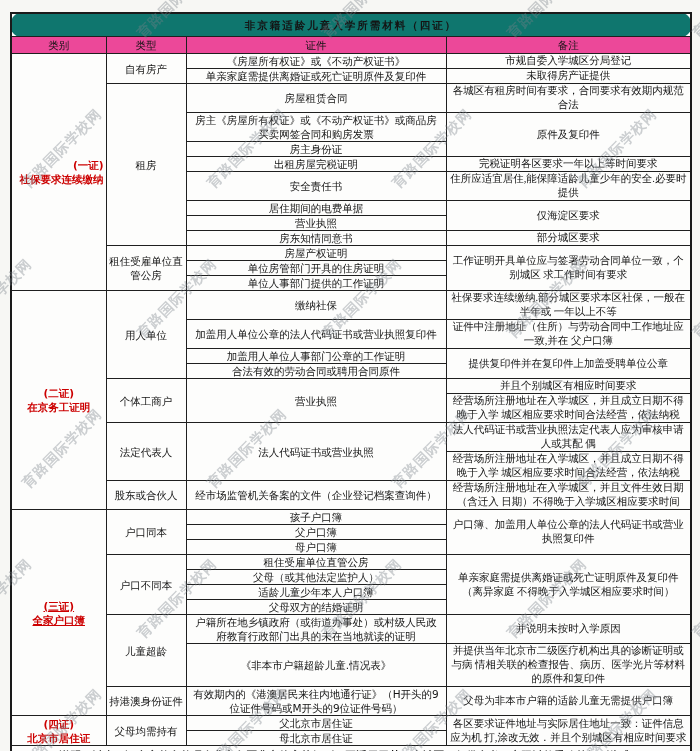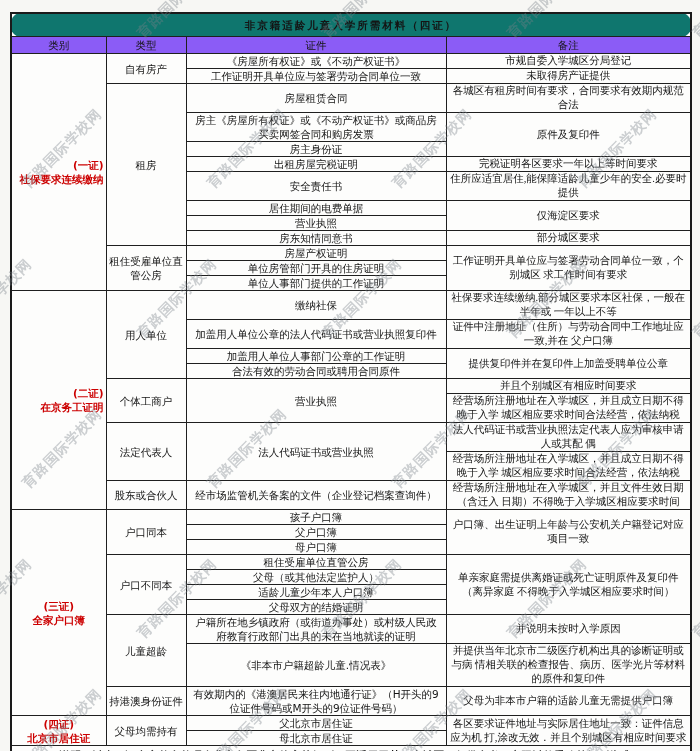--- a/index.html
+++ b/index.html
@@ -16,21 +16,21 @@
   #doc-table td{
     border:1px solid #1f1f1f;
     text-align:center;vertical-align:middle;
     font-size:10.5px;line-height:14px;color:#141414;
     padding:0 2px;overflow:hidden;
   }
   .title-cell{
     color:#ffffff;font-weight:bold;font-size:15px;height:22px;
     letter-spacing:2px;
   }
-  .header-row td{font-size:12px;height:16px;background:#8b5cf6;}
+  .header-row td{font-size:12px;height:16px;background:#ec4899;}
   td.cat{font-weight:bold;font-size:11px;line-height:15px;}
   td.type{font-size:10.5px;}
   td.doc{font-size:10.5px;}
   td.note{font-size:10.5px;font-family:Liberation Serif, serif;}
   tr.section-start td{border-top:2px solid #1a1a1a;}
   .footer-cell{
     text-align:left;font-weight:bold;font-size:10.5px;height:17px;
     padding-left:3px;letter-spacing:0.5px;
   }
   .watermark-layer{
@@ -67,21 +67,21 @@
   <tr class="section-start">
         <td class="cat" rowspan="13" style="color: rgb(204, 0, 0); text-align: right;">
           <div>(一证)</div>
           <div>社保要求连续缴纳</div>
         </td>
         <td class="type" rowspan="2">自有房产</td>
         <td class="doc">《房屋所有权证》或《不动产权证书》</td>
         <td class="note">市规自委入学城区分局登记</td>
       </tr>
       <tr>
-        <td class="doc">工作证明开具单位应与签署劳动合同单位一致</td>
+        <td class="doc">单亲家庭需提供离婚证或死亡证明原件及复印件</td>
         <td class="note">未取得房产证提供</td>
       </tr>
       <tr>
         <td class="type" rowspan="8">租房</td>
         <td class="doc">房屋租赁合同</td>
         <td class="note">各城区有租房时间有要求，合同要求有效期内规范合法</td>
       </tr>
       <tr>
         <td class="doc">房主《房屋所有权证》或《不动产权证书》或商品房 买卖网签合同和购房发票</td>
         <td class="note" rowspan="2">原件及复印件</td>
@@ -113,21 +113,21 @@
         <td class="doc">房屋产权证明</td>
         <td class="note" rowspan="3">工作证明开具单位应与签署劳动合同单位一致，个别城区 求工作时间有要求</td>
       </tr>
       <tr>
         <td class="doc">单位房管部门开具的住房证明</td>
       </tr>
       <tr>
         <td class="doc">单位人事部门提供的工作证明</td>
       </tr>
       <tr class="section-start">
-        <td class="cat" rowspan="9" style="color: rgb(204, 0, 0); text-align: right;">
+        <td class="cat" rowspan="9" style="color: rgb(204, 0, 0);">
           <div>(二证)</div>
           <div>在京务工证明</div>
         </td>
         <td class="type" rowspan="4">用人单位</td>
         <td class="doc">缴纳社保</td>
         <td class="note">社保要求连续缴纳.部分城区要求本区社保，一般在半年或 一年以上不等</td>
       </tr>
       <tr>
         <td class="doc">加盖用人单位公章的法人代码证书或营业执照复印件</td>
         <td class="note">证件中注册地址（住所）与劳动合同中工作地址应一致,并在 父户口簿</td>
@@ -154,27 +154,27 @@
       </tr>
       <tr>
         <td class="note">经营场所注册地址在入学城区，并且成立日期不得晚于入学 城区相应要求时间合法经营，依法纳税</td>
       </tr>
       <tr>
         <td class="type" rowspan="1">股东或合伙人</td>
         <td class="doc">经市场监管机关备案的文件（企业登记档案查询件）</td>
         <td class="note">经营场所注册地址在入学城区，并且文件生效日期（含迁入 日期）不得晚于入学城区相应要求时间</td>
       </tr>
       <tr class="section-start">
-        <td class="cat" rowspan="10" style="color: rgb(204, 0, 0);">
+        <td class="cat" rowspan="10" style="color: rgb(204, 0, 0); text-decoration: underline;">
           <div>(三证)</div>
           <div>全家户口簿</div>
         </td>
         <td class="type" rowspan="3">户口同本</td>
         <td class="doc">孩子户口簿</td>
-        <td class="note" rowspan="3">户口簿、出生证明上年龄与公安机关户籍登记对应项目一致</td>
+        <td class="note" rowspan="3">户口簿、加盖用人单位公章的法人代码证书或营业执照复印件</td>
       </tr>
       <tr>
         <td class="doc">父户口簿</td>
       </tr>
       <tr>
         <td class="doc">母户口簿</td>
       </tr>
       <tr>
         <td class="type" rowspan="4">户口不同本</td>
         <td class="doc">租住受雇单位直管公房</td>

